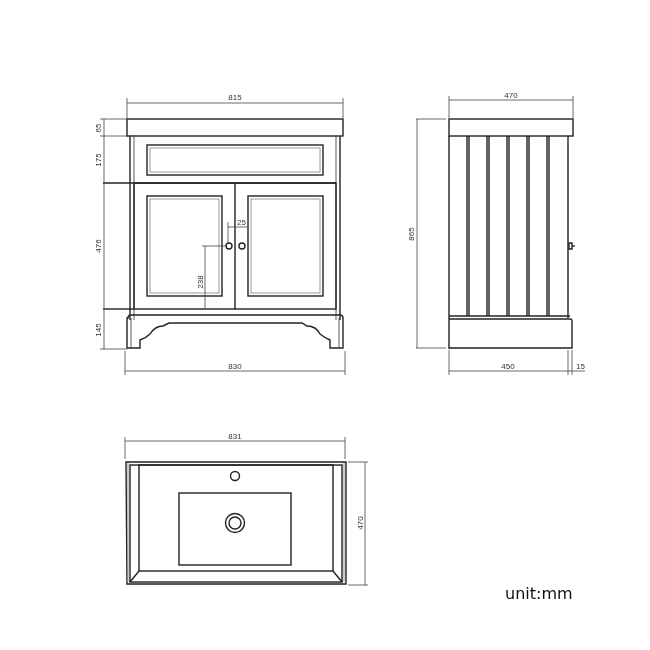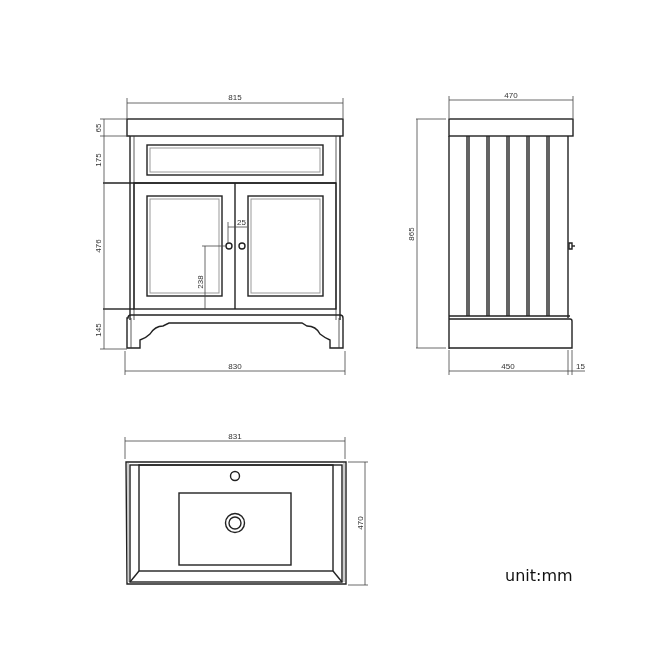--- a/index.html
+++ b/index.html
@@ -3,21 +3,21 @@
   <meta charset="utf-8">
   <style>
     html, body { margin: 0; padding: 0; background: #ffffff; }
     body { width: 650px; height: 650px; position: relative; overflow: hidden; font-family: "Liberation Sans", sans-serif; }
     svg { position: absolute; left: 0; top: 0; }
     .ln { stroke: #222; stroke-width: 1.4; fill: none; }
     .thin { stroke: #333; stroke-width: 0.8; fill: none; }
     .grey { stroke: #999; stroke-width: 1; fill: none; }
     .dim { stroke: #444; stroke-width: 0.8; fill: none; }
     .dimtxt { font-family: "Liberation Sans", sans-serif; font-size: 8px; fill: #333; }
-    .unit { position: absolute; left: 505px; top: 566px; font-size: 16px; color: #111; font-family: "DejaVu Sans", sans-serif; }
+    .unit { position: absolute; left: 505px; top: 584px; font-size: 16px; color: #111; font-family: "DejaVu Sans", sans-serif; }
   </style>
 </head>
 <body>
 
 <svg width="650" height="650" viewBox="0 0 650 650">
 
   <g>
 
     <line class="dim" x1="127" y1="103" x2="343" y2="103"></line>
     <line class="dim" x1="127" y1="98" x2="127" y2="118"></line>

